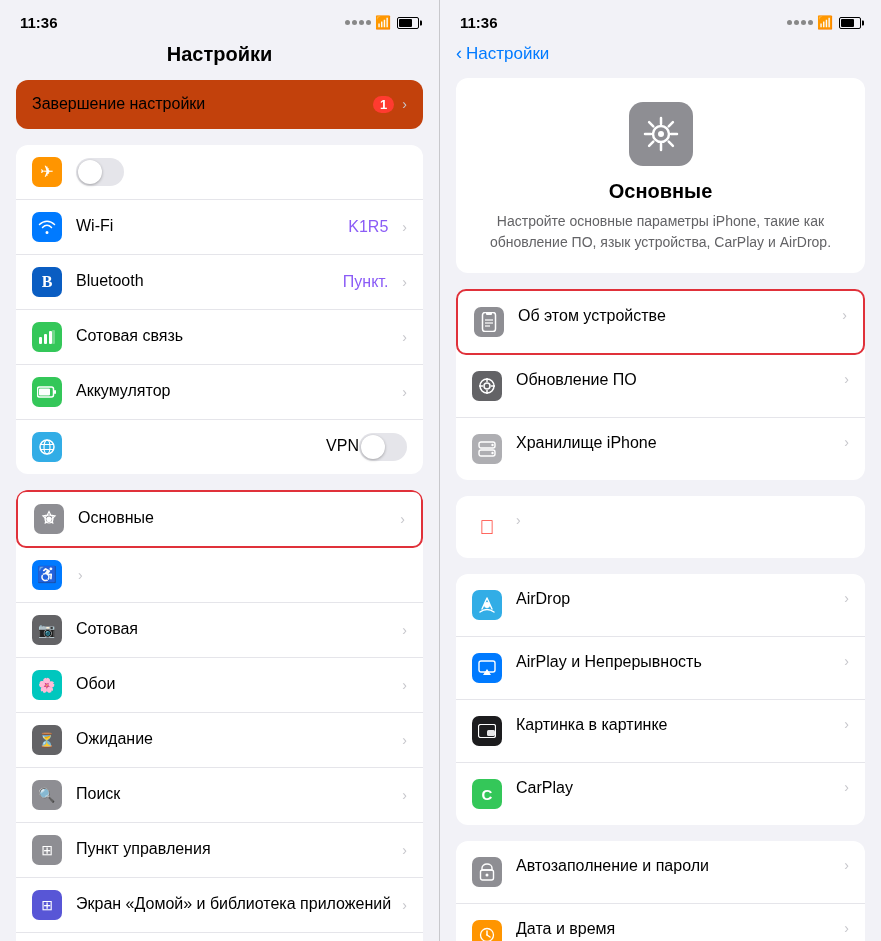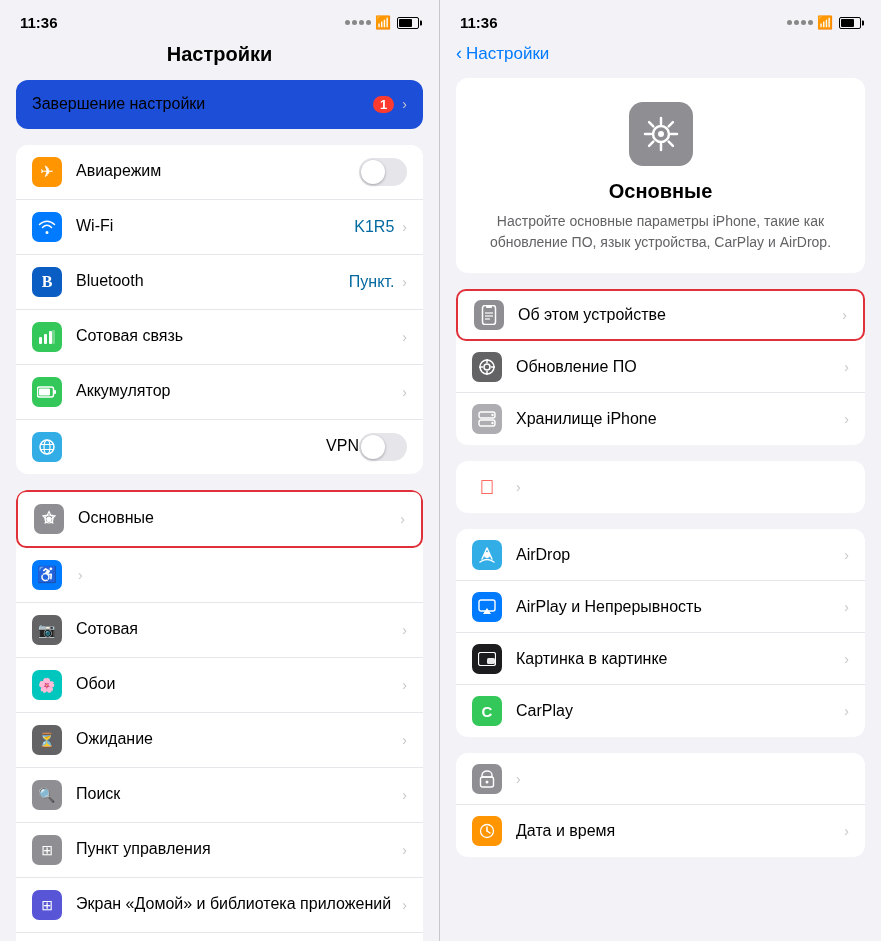--- a/index.html
+++ b/index.html
@@ -122,22 +122,22 @@
 
     .item-label {
       flex: 1;
       font-size: 16px;
       color: #000;
       line-height: 1.3;
     }
 
     .item-value {
       font-size: 16px;
-      color: #0369a1;
-      margin-right: 6px;
+      color: #8b5cf6;
+      margin-right: 12px;
     }
 
     .item-chevron {
       color: #c7c7cc;
       font-size: 14px;
       margin-left: 2px;
     }
 
     .item-badge {
       background: #ff3b30;
@@ -164,21 +164,21 @@
       width: 24px;
       height: 24px;
       background: #fff;
       border-radius: 50%;
       box-shadow: 0 1px 3px rgba(0,0,0,0.3);
       transition: transform 0.2s;
     }
 
     
     .completion-row {
-      background: #1d4ed8;
+      background: #c2410c;
       border-radius: 12px;
       display: flex;
       align-items: center;
       padding: 14px 16px;
       margin-bottom: 16px;
       cursor: pointer;
     }
 
     
     .right-panel {
@@ -254,22 +254,22 @@
 
     .right-list-card {
       background: #fff;
       border-radius: 12px;
       overflow: visible;
       margin-bottom: 16px;
     }
 
     .right-list-item {
       display: flex;
-      align-items: center;
-      padding: 4px 16px;
+      align-items: flex-start;
+      padding: 16px 16px;
       border-bottom: 1px solid #e5e5ea;
       cursor: pointer;
       min-height: 52px;
     }
     .right-list-item:last-child { border-bottom: none; }
     .right-list-item.highlighted {
       border: 2.5px solid #e0313a;
       border-radius: 10px;
       background: #fff;
     }
@@ -333,21 +333,20 @@
       <span class="item-label">Завершение настройки</span>
       <span class="item-badge">1</span>
       <span class="item-chevron">›</span>
     </div>
 
     <div class="section">
       <div class="list-card">
 
         <div class="list-item">
           <div class="item-icon orange">✈</div>
-          <span class="item-label">Авиарежим</span>
           <div class="toggle off">
               <div class="toggle-knob"></div>
             </div>
         </div>
 
         <div class="list-item">
           <div class="item-icon blue" style="font-size:14px;">
             <svg width="18" height="14" viewBox="0 0 18 14" fill="none">
               <path d="M9 11a1.5 1.5 0 1 1 0 3 1.5 1.5 0 0 1 0-3z" fill="white"></path>
               <path d="M4.5 7.5C5.9 6.1 7.4 5.3 9 5.3s3.1.8 4.5 2.2" stroke="white" stroke-width="1.5" fill="none" stroke-linecap="round"></path>
@@ -623,20 +622,21 @@
     <div class="right-list-card">
 
       <div class="right-list-item">
         <div class="r-item-icon" style="background:#8e8e93; width:30px; height:30px; border-radius:7px; margin-right:14px; display:flex; align-items:center; justify-content:center;">
           <svg width="16" height="18" viewBox="0 0 16 18" fill="none">
             <path d="M8 1 C5 1 3 3 3 5 L3 7 L13 7 L13 5 C13 3 11 1 8 1Z" stroke="white" stroke-width="1.4" fill="none"></path>
             <rect x="1.5" y="7" width="13" height="10" rx="2" stroke="white" stroke-width="1.4"></rect>
             <circle cx="8" cy="12" r="1.5" fill="white"></circle>
           </svg>
         </div>
+        <span class="r-item-label">Автозаполнение и пароли</span>
         <span class="r-item-chevron">›</span>
       </div>
 
       <div class="right-list-item">
         <div class="r-item-icon orange">
           <svg width="16" height="16" viewBox="0 0 16 16" fill="none">
             <circle cx="8" cy="8" r="6.5" stroke="white" stroke-width="1.3"></circle>
             <line x1="8" y1="4" x2="8" y2="8" stroke="white" stroke-width="1.5" stroke-linecap="round"></line>
             <line x1="8" y1="8" x2="11" y2="10" stroke="white" stroke-width="1.5" stroke-linecap="round"></line>
           </svg>

